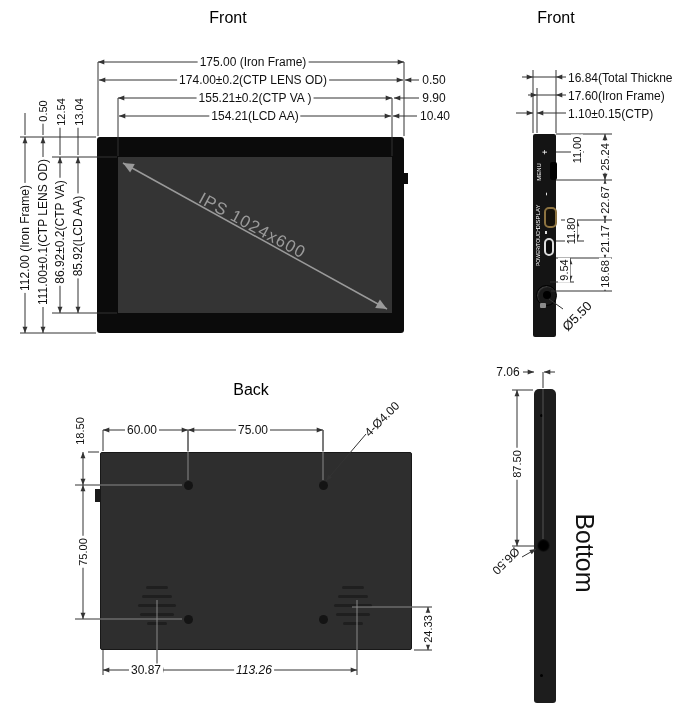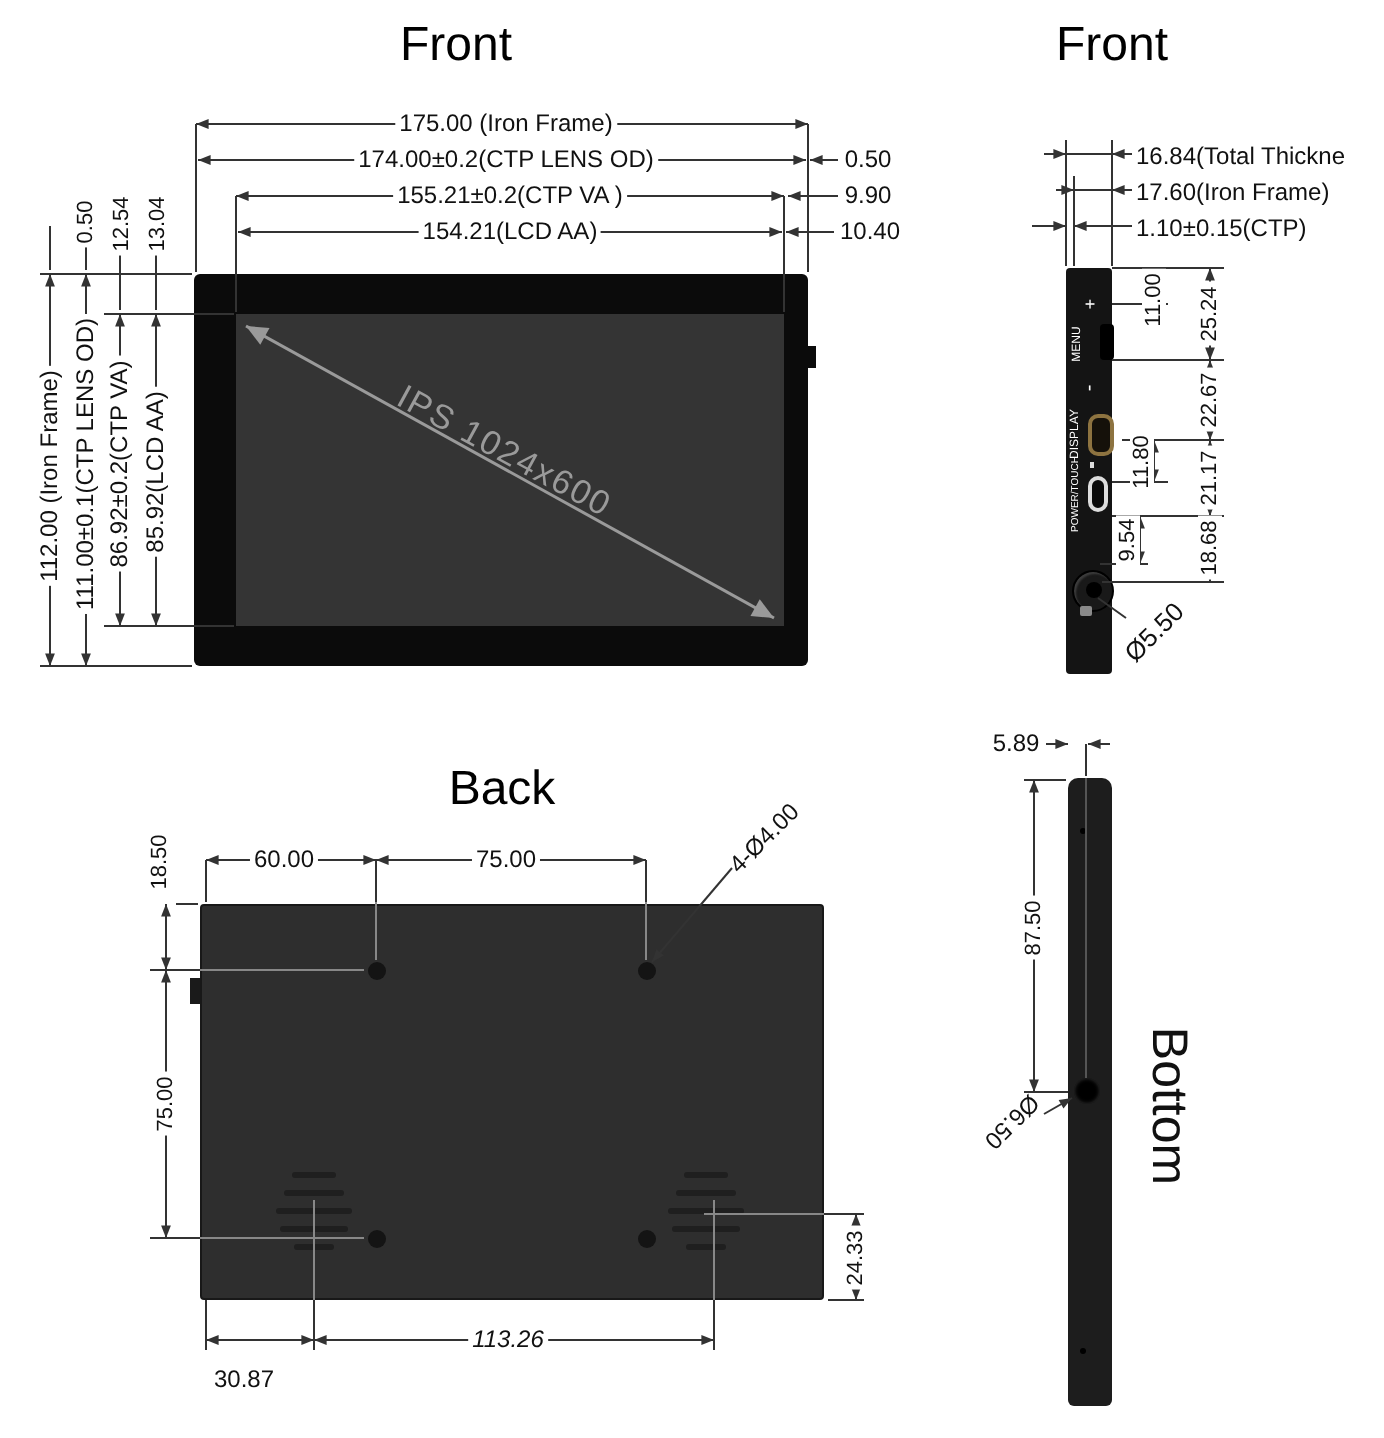--- a/index.html
+++ b/index.html
@@ -1,19 +1,19 @@
 <!DOCTYPE html>
 <html><head>
 <meta charset="utf-8">
 <style>
   html,body{margin:0;padding:0;background:#fff;}
   #stage{position:relative;width:692px;height:719px;background:#fff;overflow:hidden;
          font-family:"Liberation Sans","DejaVu Sans",sans-serif;color:#111;}
   .abs{position:absolute;}
-  .title{position:absolute;font-size:24px;color:#000;transform:translate(-50%,0);white-space:nowrap;}
+  .title{position:absolute;font-size:16px;color:#000;transform:translate(-50%,0);white-space:nowrap;}
   .lab{position:absolute;font-size:12px;color:#111;background:#fff;padding:0 2px;line-height:13px;
        white-space:nowrap;transform:translate(-50%,-50%);}
   .rot{transform:translate(-50%,-50%) rotate(-90deg);}
   .rot45{transform:translate(-50%,-50%) rotate(-45deg);}
   .rot135{transform:translate(-50%,-50%) rotate(135deg);}
   .rot90{transform:translate(-50%,-50%) rotate(90deg);}
   .sm{font-size:11px;line-height:12px;}
   .portlab{position:absolute;color:#fff;background:transparent;white-space:nowrap;
            transform:translate(-50%,-50%) rotate(-90deg);}
   svg{position:absolute;left:0;top:0;pointer-events:none;}
@@ -205,20 +205,20 @@
   <div class="portlab" style="left:545px;top:194px;font-size:10px;">-</div>
   <div class="portlab" style="left:538px;top:217px;font-size:6px;">DISPLAY</div>
   <div class="portlab" style="left:538px;top:247px;font-size:5px;">POWER/TOUCH</div>
 
   <div class="lab" style="left:142px;top:430px;">60.00</div>
   <div class="lab" style="left:253px;top:430px;">75.00</div>
   <div class="lab rot sm" style="left:80px;top:431px;">18.50</div>
   <div class="lab rot sm" style="left:83px;top:552px;">75.00</div>
   <div class="abs rot45" style="left:382px;top:419px;font-size:12px;white-space:nowrap;">4-Ø4.00</div>
   <div class="lab rot sm" style="left:428px;top:629px;">24.33</div>
-  <div class="lab" style="left:122px;top:670px;margin-top:20px;">30.87</div>
+  <div class="lab" style="left:146px;top:670px;">30.87</div>
   <div class="lab" style="left:254px;top:670px;font-style:italic;">113.26</div>
 
-  <div class="lab" style="left:508px;top:372px;">5.89</div>
+  <div class="lab" style="left:508px;top:372px;">7.06</div>
   <div class="lab rot sm" style="left:517px;top:464px;">87.50</div>
   <div class="abs rot135" style="left:506px;top:561px;font-size:12px;white-space:nowrap;">Ø6.50</div>
 
 </div>
 
 </body></html>

